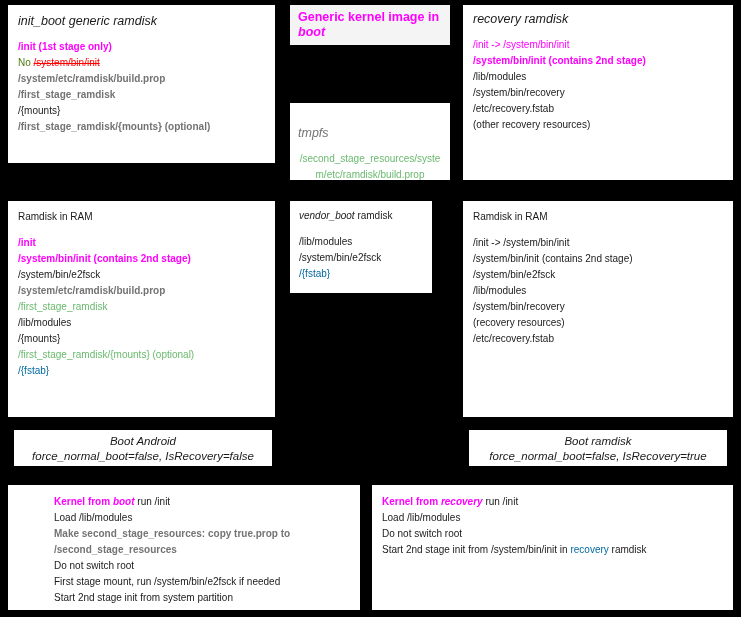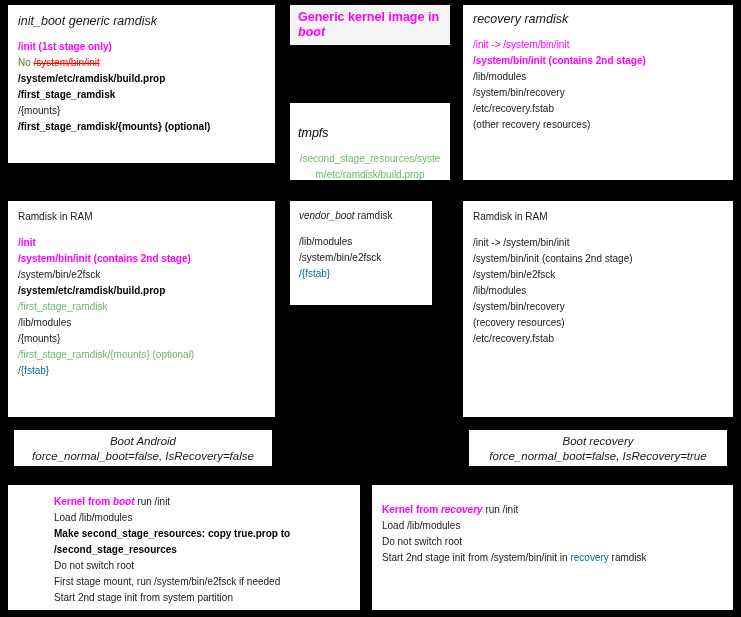--- a/index.html
+++ b/index.html
@@ -46,21 +46,21 @@
     font-size: 12.5px;
     line-height: 16px;
     font-style: italic;
     color: #1a1a1a;
   }
 
   .magenta   { color: #ff00ff; font-weight: bold; }
   .magenta-p { color: #ff00ff; font-weight: normal; }
   .red       { color: #4d7c0f; }
   .strike    { color: #ff0000; text-decoration: line-through; }
-  .green-d   { color: #000000; font-weight: bold; }
+  .green-d   { color: #737373; font-weight: bold; }
   .green-l   { color: #6aba6e; font-weight: normal; }
   .black-b   { color: #0369a1; font-weight: normal; }
   .it        { font-style: italic; }
 
   .caption {
     position: absolute;
     background: #ffffff;
     box-sizing: border-box;
     text-align: center;
     font-style: italic;
@@ -122,21 +122,21 @@
       <div class="line">/system/bin/e2fsck</div>
       <div class="line green-d">/system/etc/ramdisk/build.prop</div>
       <div class="line green-l">/first_stage_ramdisk</div>
       <div class="line">/lib/modules</div>
       <div class="line">/{mounts}</div>
       <div class="line green-l">/first_stage_ramdisk/{mounts} (optional)</div>
       <div class="line black-b">/{fstab}</div>
     </div>
   </div>
 
-  <div class="box" style="left:290px; top:201px; width:142px; height:104px;">
+  <div class="box" style="left:290px; top:201px; width:142px; height:92px;">
     <div class="box-inner" style="padding:7px 9px;">
       <div class="line"><span class="it">vendor_boot</span><span> ramdisk</span></div>
       <div class="line spacer"></div>
       <div class="line">/lib/modules</div>
       <div class="line">/system/bin/e2fsck</div>
       <div class="line black-b">/{fstab}</div>
     </div>
   </div>
 
   <div class="box" style="left:463px; top:201px; width:270px; height:216px;">
@@ -152,37 +152,37 @@
       <div class="line">/etc/recovery.fstab</div>
     </div>
   </div>
 
   <div class="caption" style="left:14px; top:430px; width:258px; height:36px;">
     <div>Boot Android</div>
     <div>force_normal_boot=false, IsRecovery=false</div>
   </div>
 
   <div class="caption" style="left:469px; top:430px; width:258px; height:36px;">
-    <div>Boot recovery</div>
+    <div>Boot ramdisk</div>
     <div>force_normal_boot=false, IsRecovery=true</div>
   </div>
 
   <div class="box" style="left:8px; top:485px; width:352px; height:125px;padding-left:36px;">
     <div class="box-inner" style="padding:9px 10px;">
       <div class="line"><span class="magenta">Kernel from </span><span class="magenta it">boot</span><span> run /init</span></div>
       <div class="line">Load /lib/modules</div>
       <div class="line green-d">Make second_stage_resources: copy true.prop to /second_stage_resources</div>
       <div class="line">Do not switch root</div>
       <div class="line">First stage mount, run /system/bin/e2fsck if needed</div>
       <div class="line">Start 2nd stage init from system partition</div>
     </div>
   </div>
 
   <div class="box" style="left:372px; top:485px; width:361px; height:125px;">
-    <div class="box-inner" style="padding:9px 10px;margin-top:8px;">
+    <div class="box-inner" style="padding:9px 10px;">
       <div class="line"><span class="magenta">Kernel from </span><span class="magenta it">recovery</span><span> run /init</span></div>
       <div class="line">Load /lib/modules</div>
       <div class="line">Do not switch root</div>
       <div class="line"><span>Start 2nd stage init from /system/bin/init in </span><span class="black-b">recovery</span><span> ramdisk</span></div>
     </div>
   </div>
 
 </div>
 
 </body></html>

